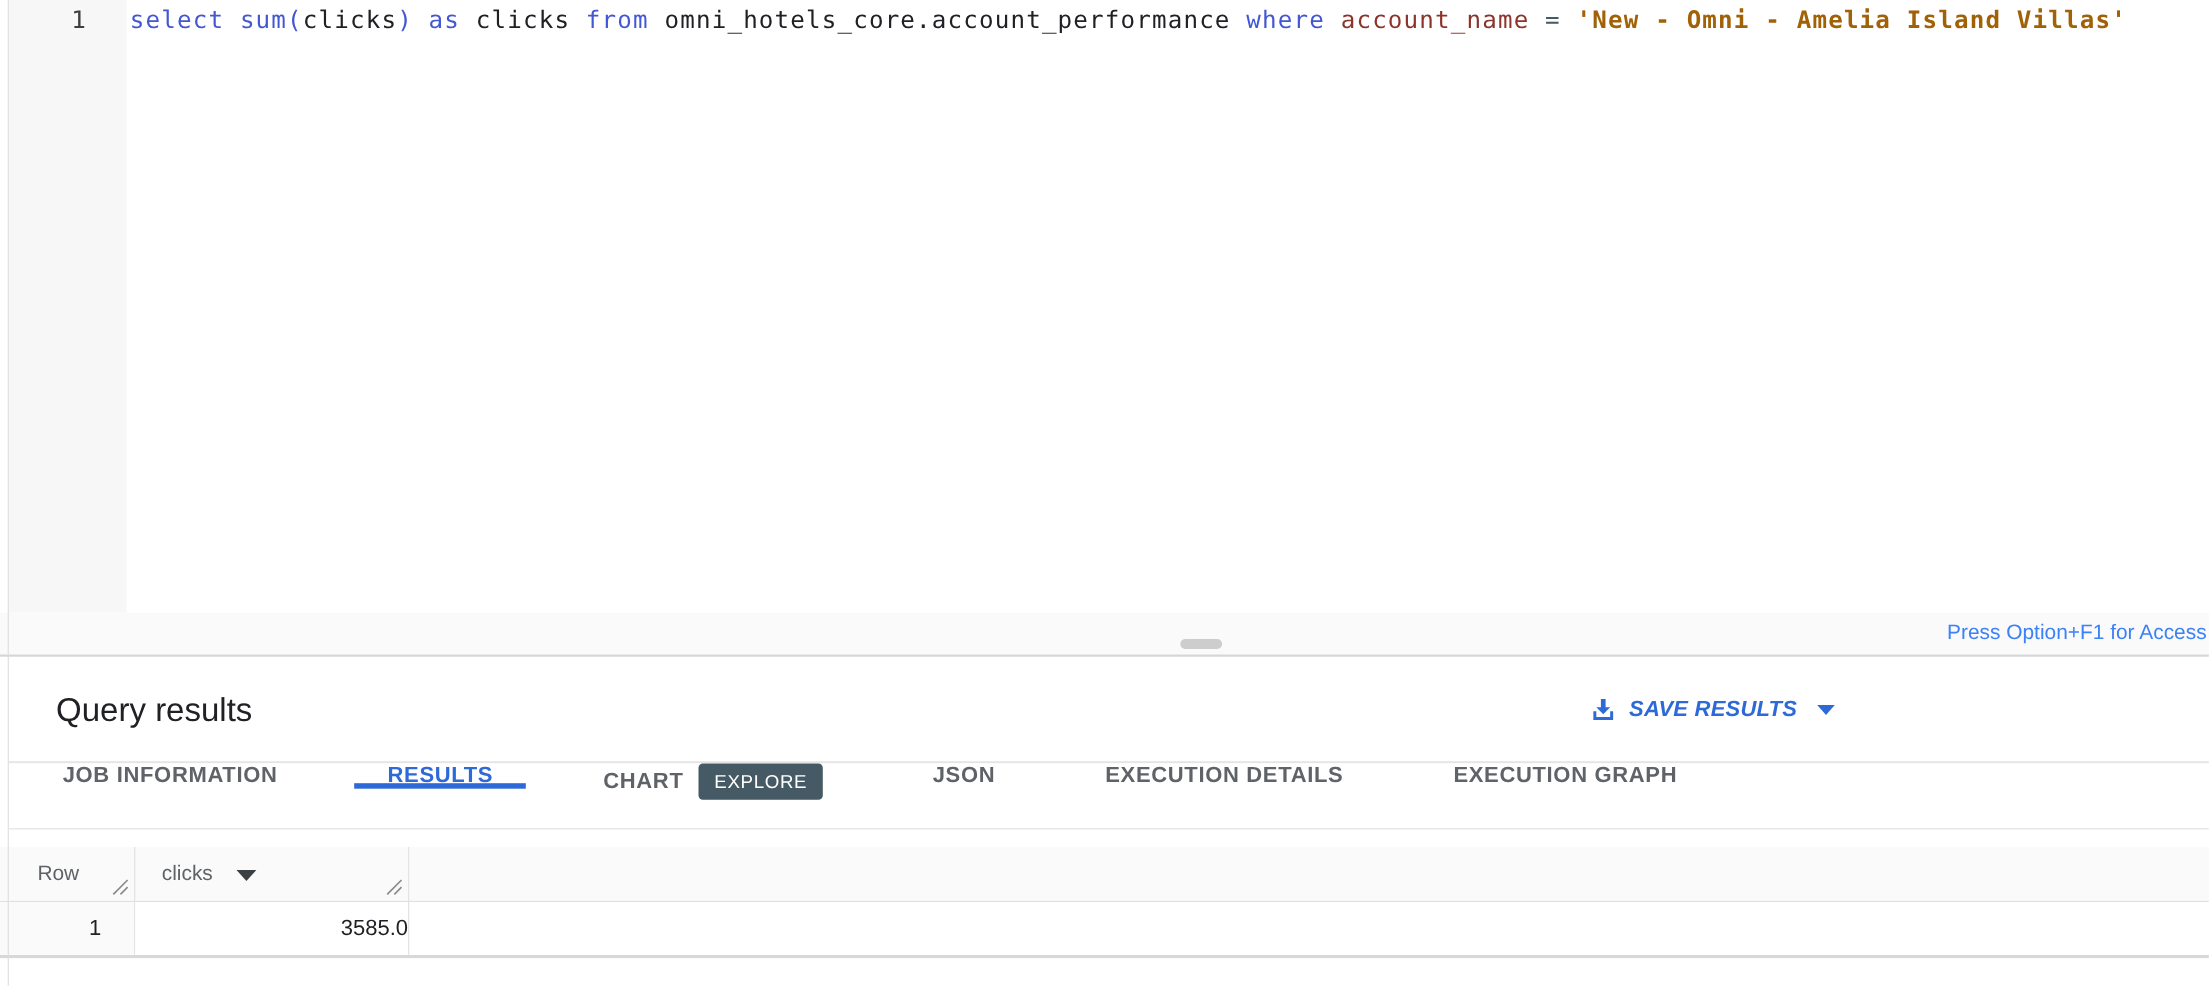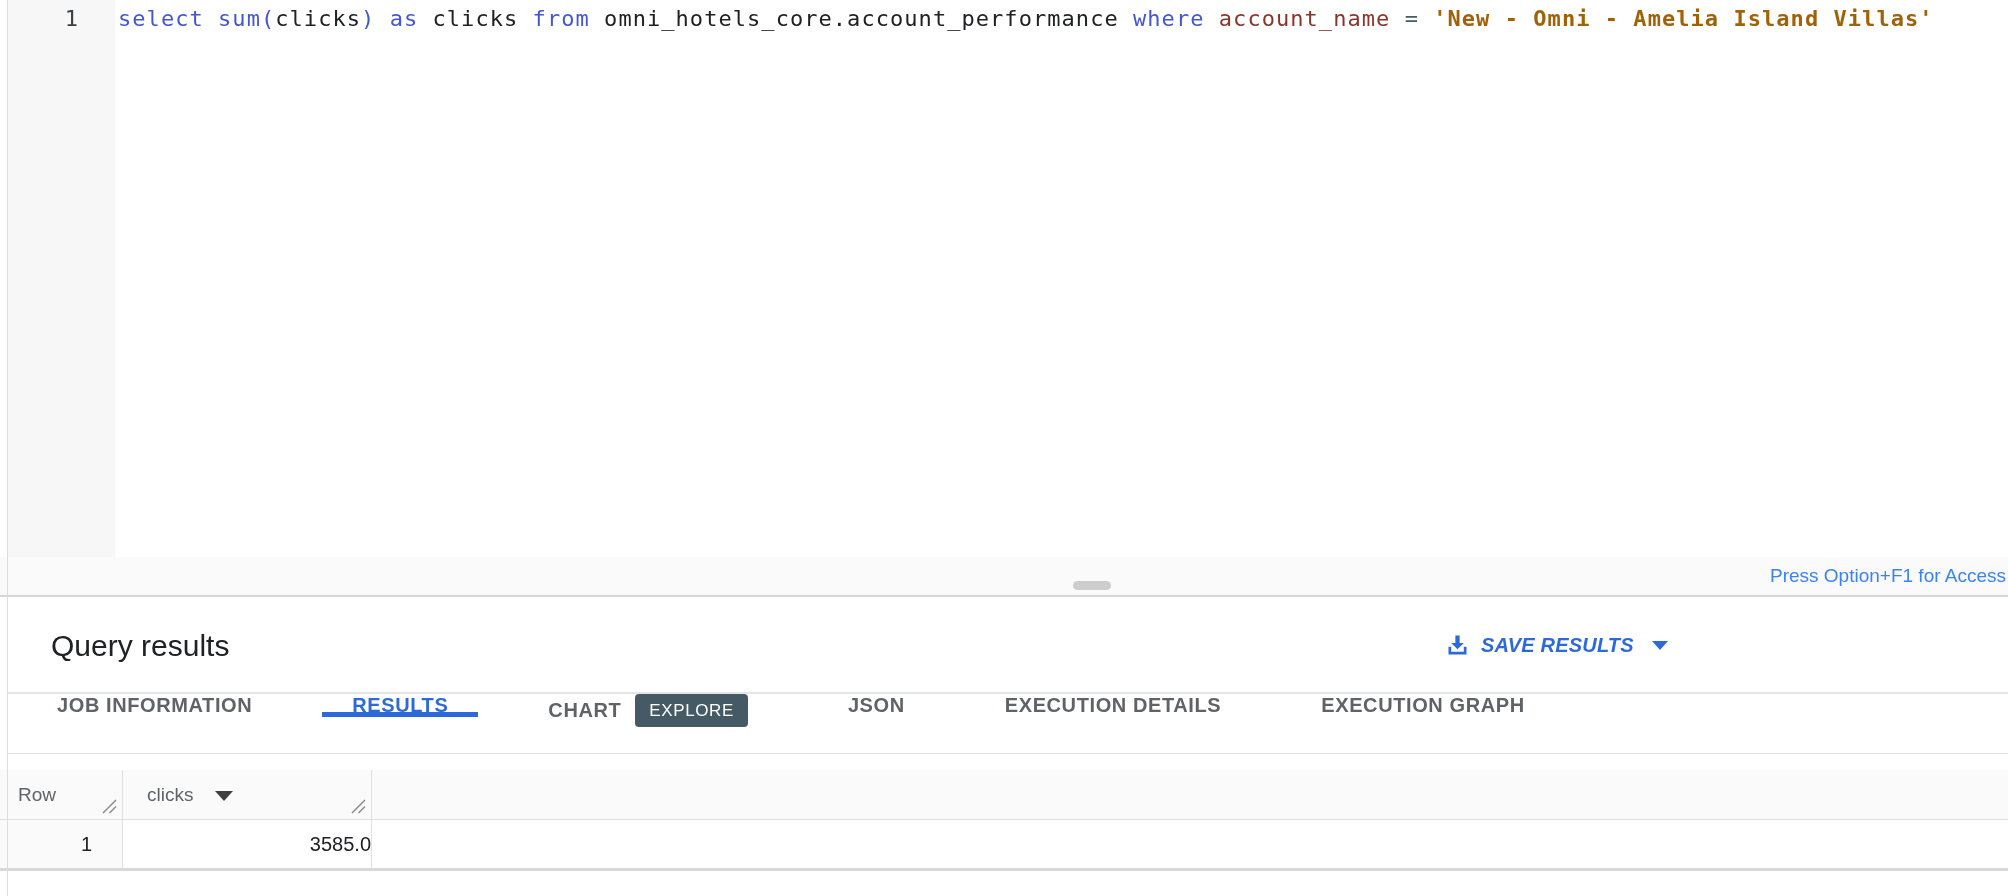--- a/index.html
+++ b/index.html
@@ -84,21 +84,21 @@
   
   .grid{position:absolute;left:0;top:770px;width:2008px;}
   .grid-header{
     position:relative;height:50px;background:#fafafa;border-bottom:1px solid #e0e0e0;box-sizing:border-box;
   }
   .grid-row{position:relative;height:48px;background:#ffffff;}
   .cell{position:absolute;top:0;bottom:0;box-sizing:border-box;display:flex;align-items:center;}
   .c-row{left:0;width:123px;border-right:1px solid #e0e0e0;}
   .c-clicks{left:123px;width:249px;border-right:1px solid #e0e0e0;}
   .grid-header .cell{font-size:19px;color:#5f6368;}
-  .grid-header .c-row{padding-left:18px;}
+  .grid-header .c-row{padding-left:34px;}
   .grid-header .c-clicks{padding-left:24px;}
   .grid-row .cell{font-size:20px;color:#202124;}
   .grid-row .c-row{background:#fafafa;justify-content:flex-end;padding-right:30px;}
   .grid-row .c-clicks{background:#ffffff;justify-content:flex-end;}
   .sort-caret{
     width:0;height:0;border-left:9px solid transparent;border-right:9px solid transparent;
     border-top:10px solid #3c4043;margin-left:22px;margin-top:3px;
   }
   .resize-handle{position:absolute;right:2px;bottom:2px;width:22px;height:22px;}
   .grid-bottom{height:3px;background:#d8d8d8;}

